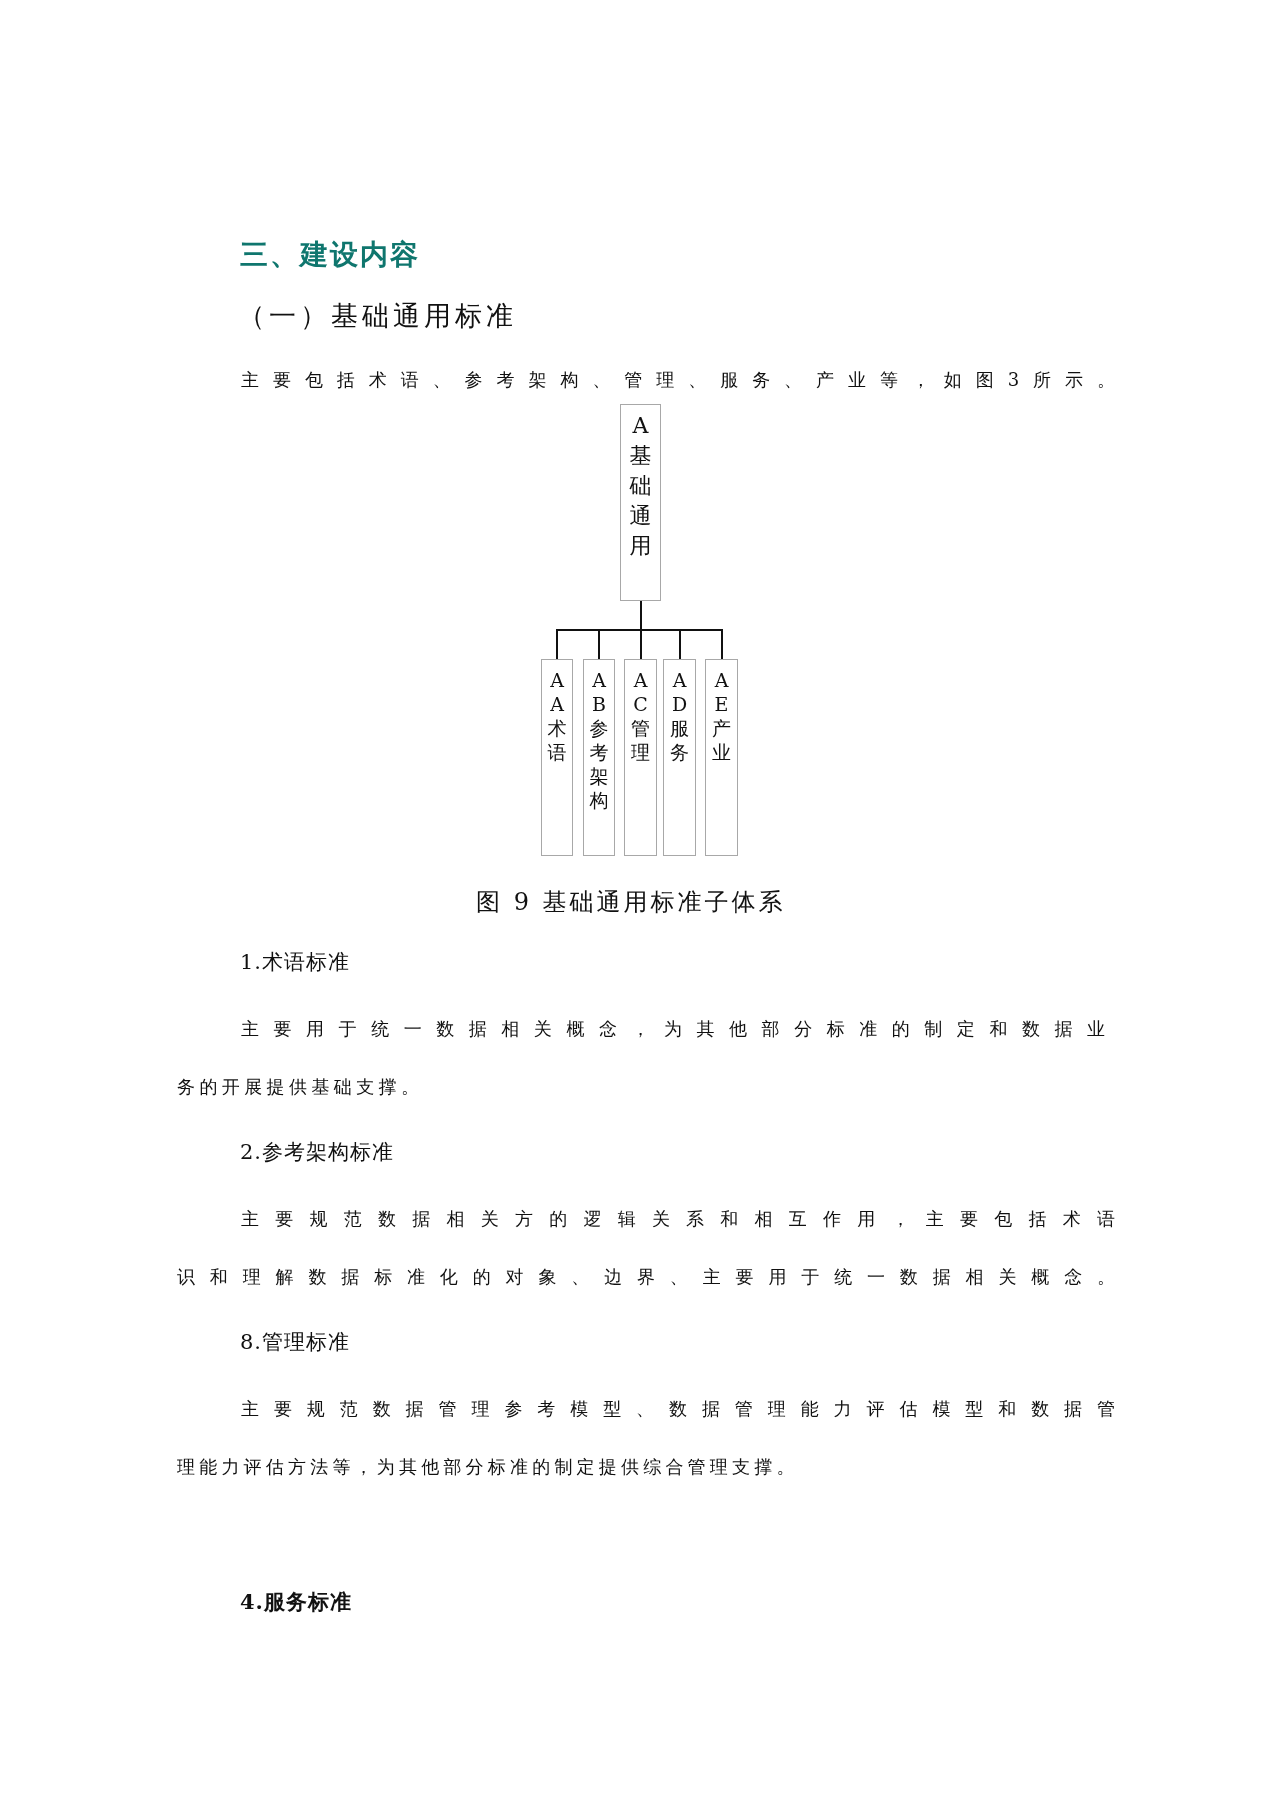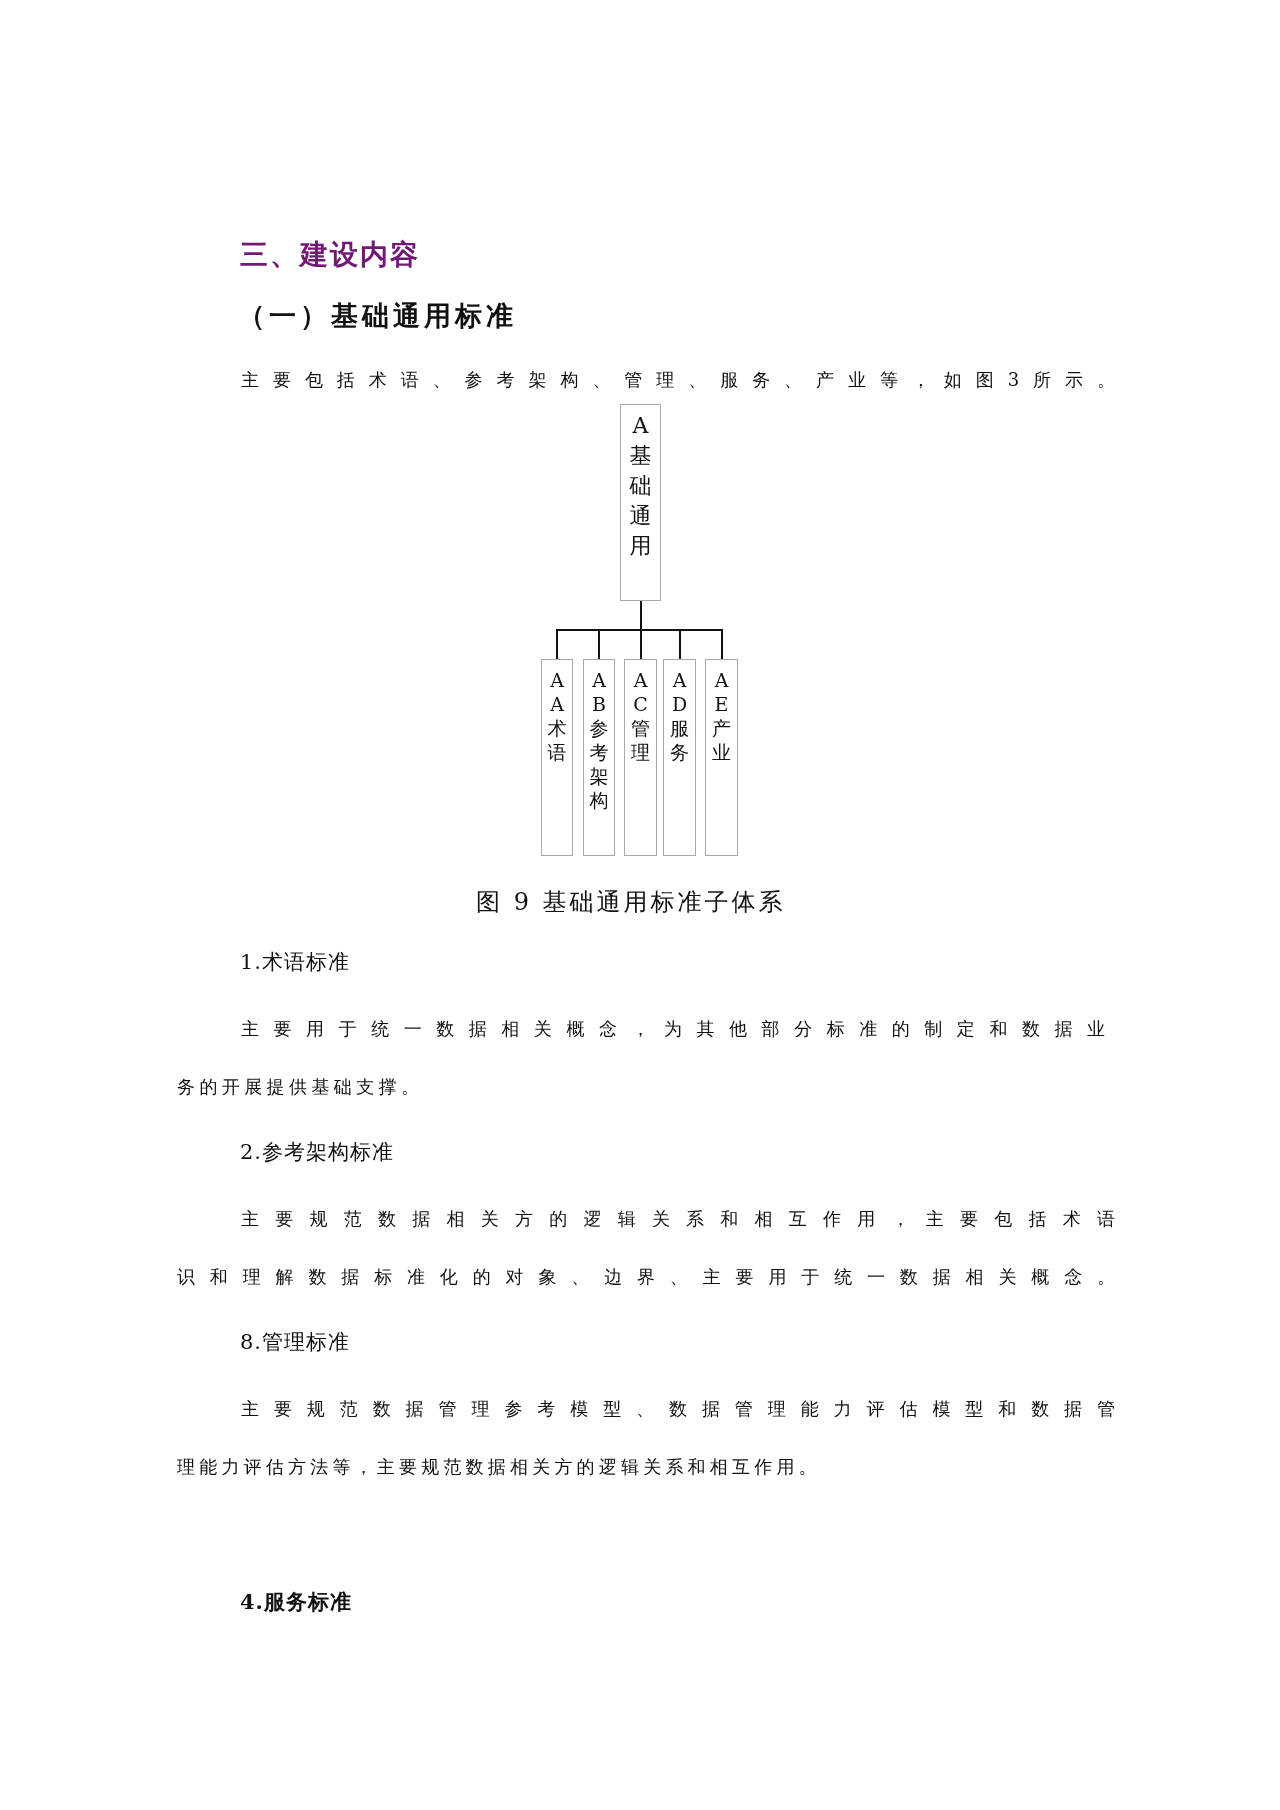--- a/index.html
+++ b/index.html
@@ -1,21 +1,21 @@
 <!DOCTYPE html>
 <html><head>
 <meta charset="utf-8">
 <style>
   html, body { margin: 0; padding: 0; background: #ffffff; }
   body { width: 1280px; height: 1810px; position: relative; overflow: hidden;
          font-family: "DejaVu Serif", "Liberation Serif", serif; color: #111; }
   .abs { position: absolute; white-space: nowrap; }
   .h1 { font-family: "DejaVu Sans", "Liberation Sans", sans-serif; font-weight: bold;
-        font-size: 28px; letter-spacing: 2px; color: #701a75; }
-  .h2 { font-size: 27px; letter-spacing: 4px; font-weight: bold; }
+        font-size: 28px; letter-spacing: 2px; color: #0f766e; }
+  .h2 { font-size: 27px; letter-spacing: 4px; }
   .body-line { font-size: 18px; line-height: 34px; }
   .body-line.j { text-align: justify; text-align-last: justify; }
   .subhead { font-size: 21px; letter-spacing: 1px; }
   .caption { font-size: 24px; letter-spacing: 3px; }
 
   
   .box { position: absolute; border: 1.5px solid #a8a8a8; background: #fff;
          box-sizing: border-box; display: flex; flex-direction: column; align-items: center; }
   .box .ch { display: block; text-align: center; }
   .root .ch { font-size: 22px; line-height: 30px; }
@@ -87,15 +87,15 @@
 <div class="abs subhead" style="left:240px; top:948px;">1.术语标准</div>
 <div class="abs body-line j" style="left:241px; top:1012px; width:864px;">主要用于统一数据相关概念，为其他部分标准的制定和数据业</div>
 <div class="abs body-line" style="left:177px; top:1070px; letter-spacing:4.4px;text-align:center;">务的开展提供基础支撑。</div>
 
 <div class="abs subhead" style="left:240px; top:1138px;">2.参考架构标准</div>
 <div class="abs body-line j" style="left:241px; top:1202px; width:874px;">主要规范数据相关方的逻辑关系和相互作用，主要包括术语</div>
 <div class="abs body-line j" style="left:177px; top:1260px; width:938px;">识和理解数据标准化的对象、边界、主要用于统一数据相关概念。</div>
 
 <div class="abs subhead" style="left:240px; top:1328px;">8.管理标准</div>
 <div class="abs body-line j" style="left:241px; top:1392px; width:874px;">主要规范数据管理参考模型、数据管理能力评估模型和数据管</div>
-<div class="abs body-line" style="left:177px; top:1450px; letter-spacing:4.2px;">理能力评估方法等，主要规范数据相关方的逻辑关系和相互作用。</div>
+<div class="abs body-line" style="left:177px; top:1450px; letter-spacing:4.2px;">理能力评估方法等，为其他部分标准的制定提供综合管理支撑。</div>
 
 <div class="abs subhead" style="left:240px; top:1588px;font-weight:bold;">4.服务标准</div>
 
 </body></html>

